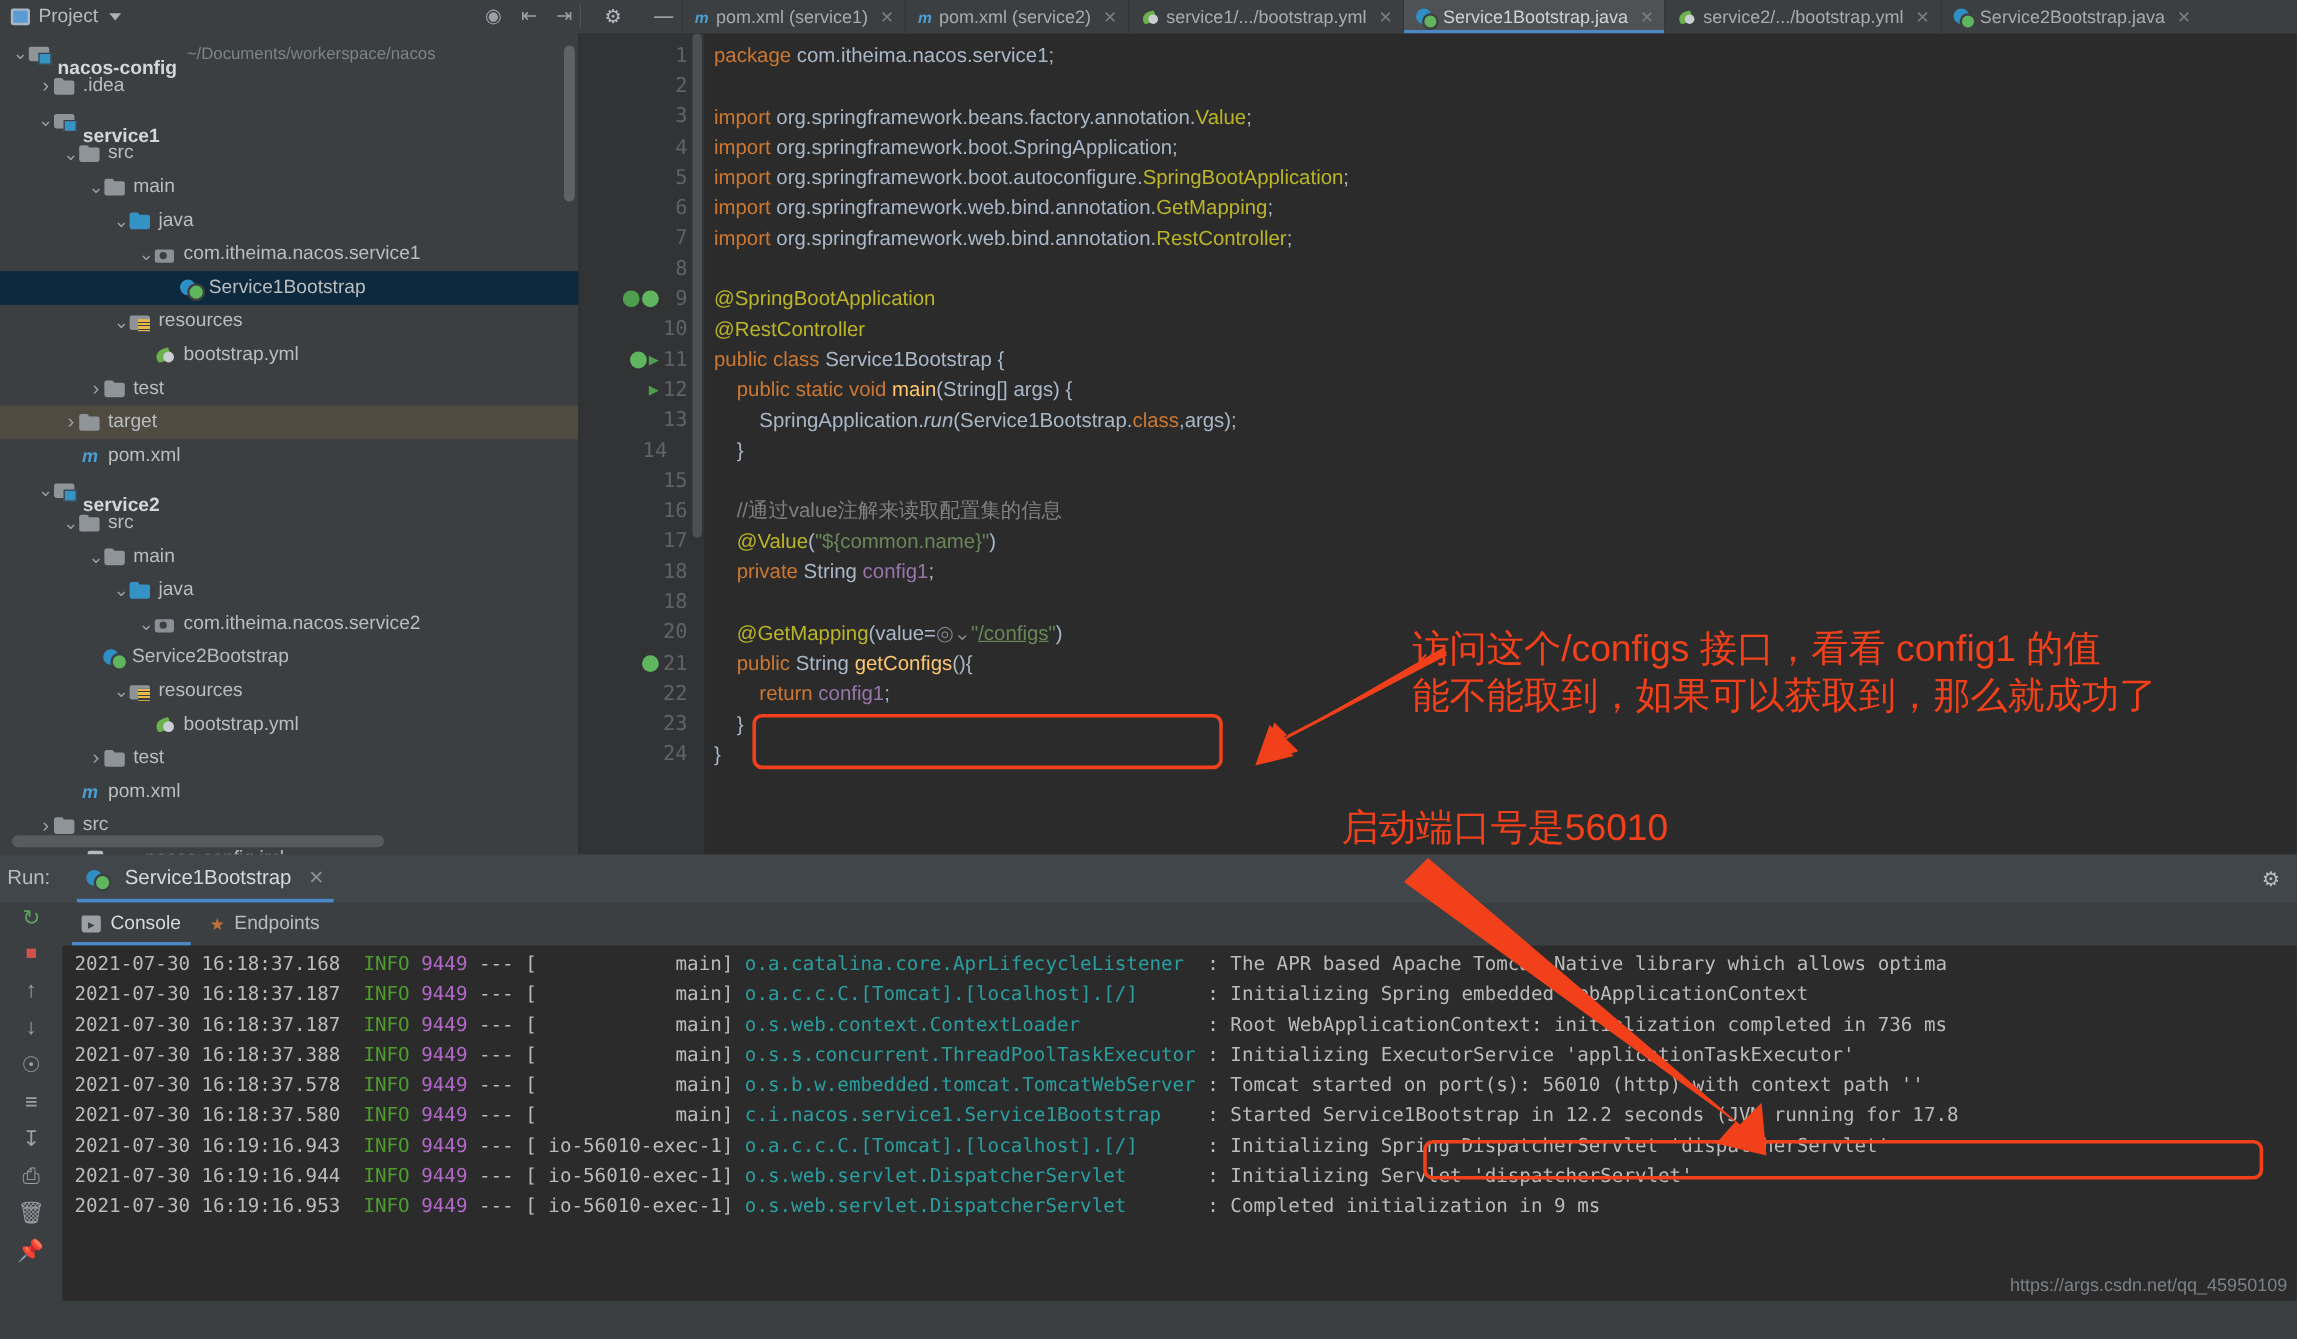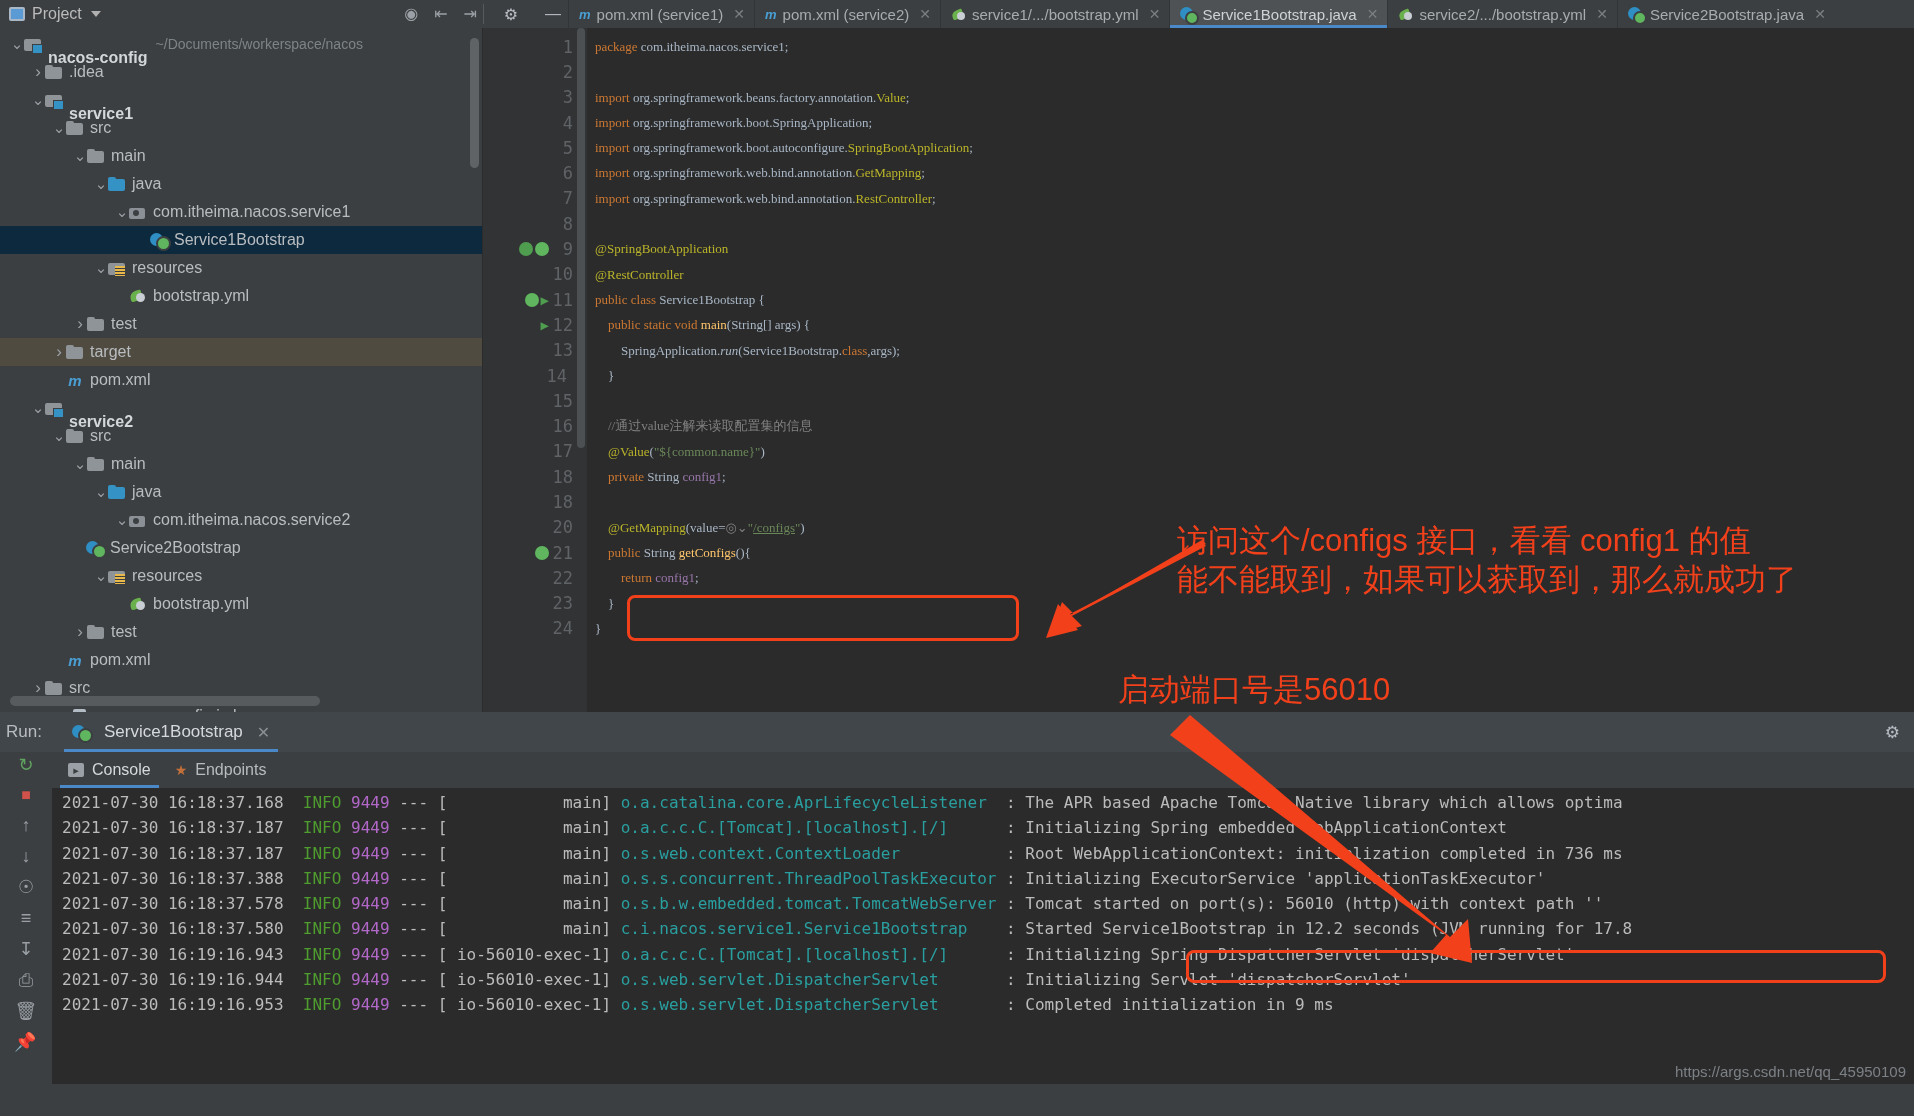--- a/index.html
+++ b/index.html
@@ -109,21 +109,21 @@
     font-size: 17px; flex: 0 0 92px; padding-top: 6px; position: relative;
   }
   .gline { height: 25.3px; display: flex; align-items: center; justify-content: flex-end; padding-right: 4px; position: relative; }
   .gmark { position: absolute; right: 4px; display: flex; gap: 2px; align-items: center; }
   .g-run { color: #4f9d4f; font-size: 14px; }
   .g-bean { width:14px;height:14px;border-radius:50%;background:#5fb65f;display:inline-block;}
   .g-bean2 { width:14px;height:14px;border-radius:50%;background:#4f9d4f;display:inline-block;}
   .code-scroll { width: 12px; background:#313335; flex:0 0 12px; position:relative;}
   .code-scroll::after { content:''; position:absolute; left:2px; top:0px; width:8px; height:420px; background:#4d5052; border-radius:4px;}
   .code-body {
-    flex: 1; font-family: Liberation Serif, serif; font-size: 13px; padding-top: 6px;
+    flex: 1; font-family: Liberation Sans, sans-serif; font-size: 17px; padding-top: 6px;
     position: relative; color: #a9b7c6; white-space: pre; overflow: hidden;
   }
   .cline { height: 25.3px; line-height: 25.3px; padding-left: 8px; }
 
   .kw  { color: #cc7832; }
   .ann { color: #bbb529; }
   .cls { color: #a9b7c6; }
   .str { color: #6a8759; }
   .fld { color: #9876aa; }
   .cmt { color: #808080; }
@@ -410,21 +410,21 @@
           <div class="gline">
             <span style="position:absolute;right:2px">12</span>
             <span class="gmark" style="right:26px">
               <span class="g-run">▶</span>
             </span>
           </div>
           <div class="gline">
             <span style="position:absolute;right:2px">13</span>
           </div>
           <div class="gline">
-            <span style="position:absolute;right:8px">14</span>
+            <span style="position:absolute;right:19px">14</span>
           </div>
           <div class="gline">
             <span style="position:absolute;right:2px">15</span>
           </div>
           <div class="gline">
             <span style="position:absolute;right:2px">16</span>
           </div>
           <div class="gline">
             <span style="position:absolute;right:2px">17</span>
           </div>

